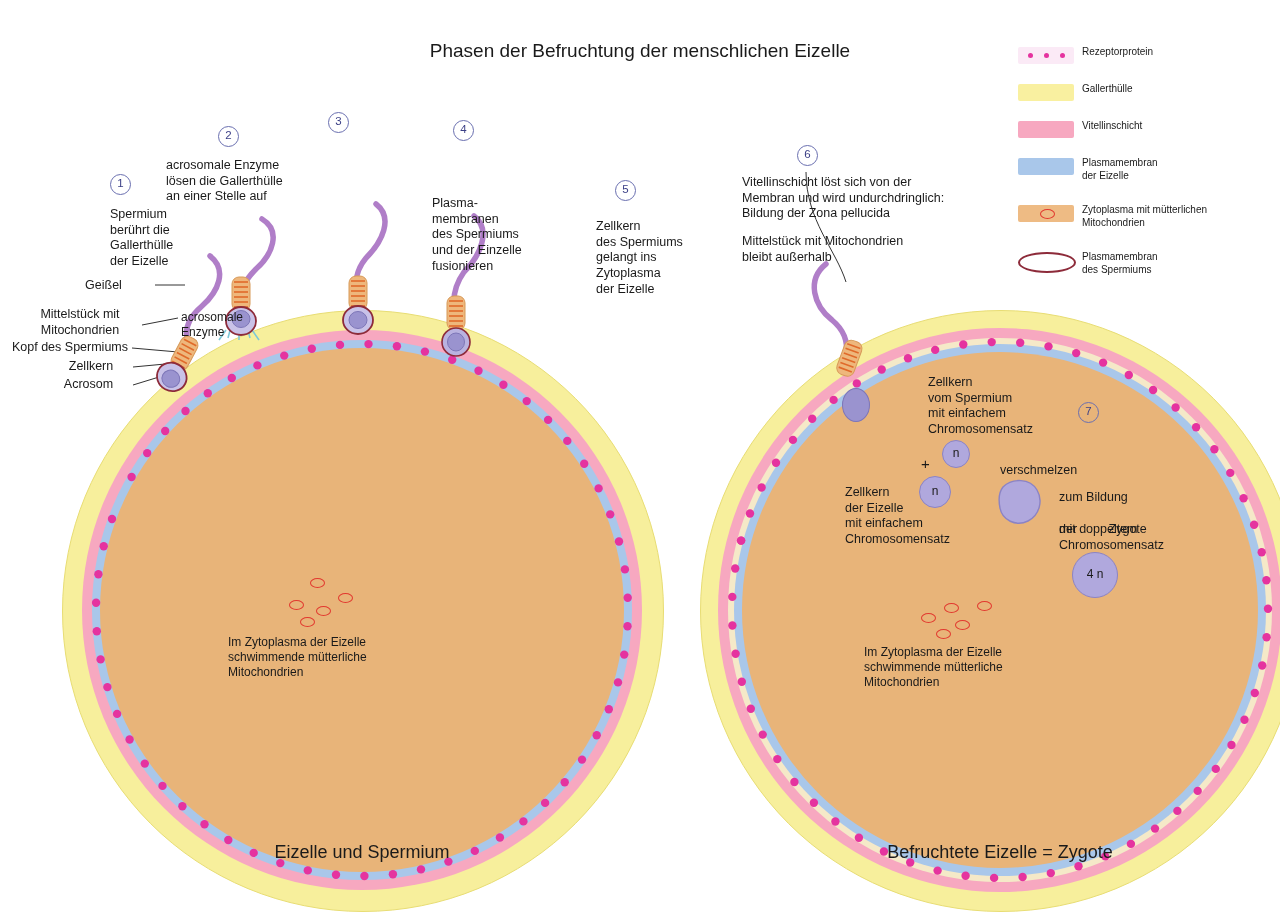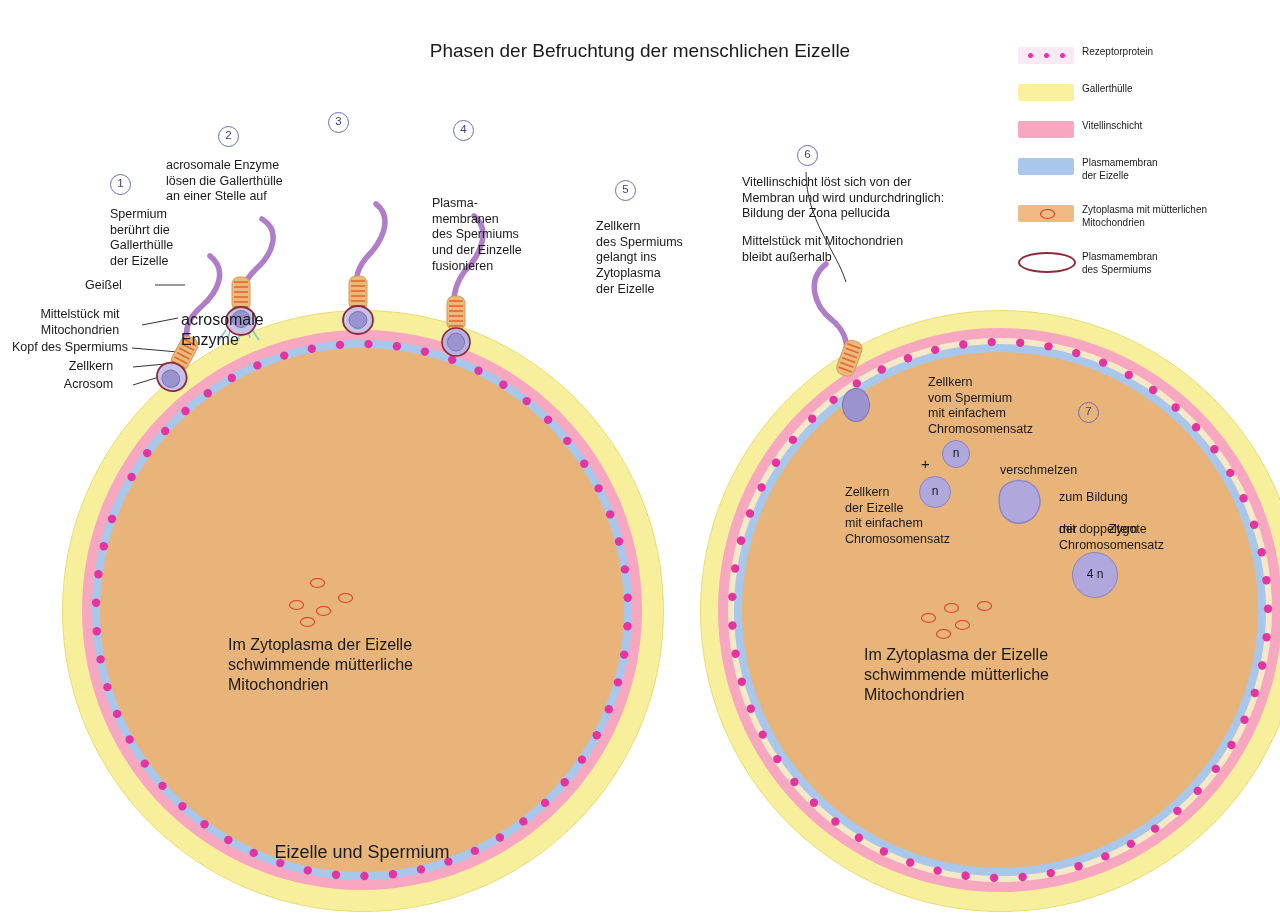--- a/index.html
+++ b/index.html
@@ -51,21 +51,21 @@
     background: #f5e9c8;
   }
   
   .lbl {
     position: absolute;
     font-size: 12.5px;
     line-height: 1.25;
     color: #1a1a1a;
     white-space: pre-line;
   }
-  .lbl.small { font-size: 16px; }
+  .lbl.small { font-size: 12px; }
   .lbl.right { text-align: center; }
   .caption {
     position: absolute;
     font-size: 18px;
     color: #1a1a1a;
     text-align: center;
   }
   .step {
     position: absolute;
     width: 19px; height: 19px;
@@ -459,20 +459,21 @@
     <span>der </span><b style="font-weight:normal;padding-left:28px;">Zygote</b>
   </div>
   <div class="lbl" style="left:1059px; top:522px; width:150px;">mit doppeltem
 Chromosomensatz</div>
 
   <div class="nuc-circle" style="left:942px; top:440px; width:26px; height:26px; line-height:24px;">n</div>
   <div class="nuc-circle" style="left:919px; top:476px; width:30px; height:30px; line-height:28px;">n</div>
   <div class="nuc-circle" style="left:1072px; top:552px; width:44px; height:44px; line-height:42px;">4 n</div>
 
   <div class="caption" style="left:182px; top:842px; width:360px;">Eizelle und Spermium</div>
+  <div class="caption" style="left:820px; top:842px; width:360px;">Befruchtete Eizelle = Zygote</div>
 
   <div class="legend">
 
     <div class="legend-row">
       <div class="legend-swatch" style="background:#fbeaf6; position:relative; display:block;">
         <span style="position:absolute;left:10px;top:6px;width:5px;height:5px;border-radius:50%;background:#e5339f;display:block;"></span>
         <span style="position:absolute;left:26px;top:6px;width:5px;height:5px;border-radius:50%;background:#e5339f;display:block;"></span>
         <span style="position:absolute;left:42px;top:6px;width:5px;height:5px;border-radius:50%;background:#e5339f;display:block;"></span>
       </div>
       <div class="legend-text">Rezeptorprotein</div>

